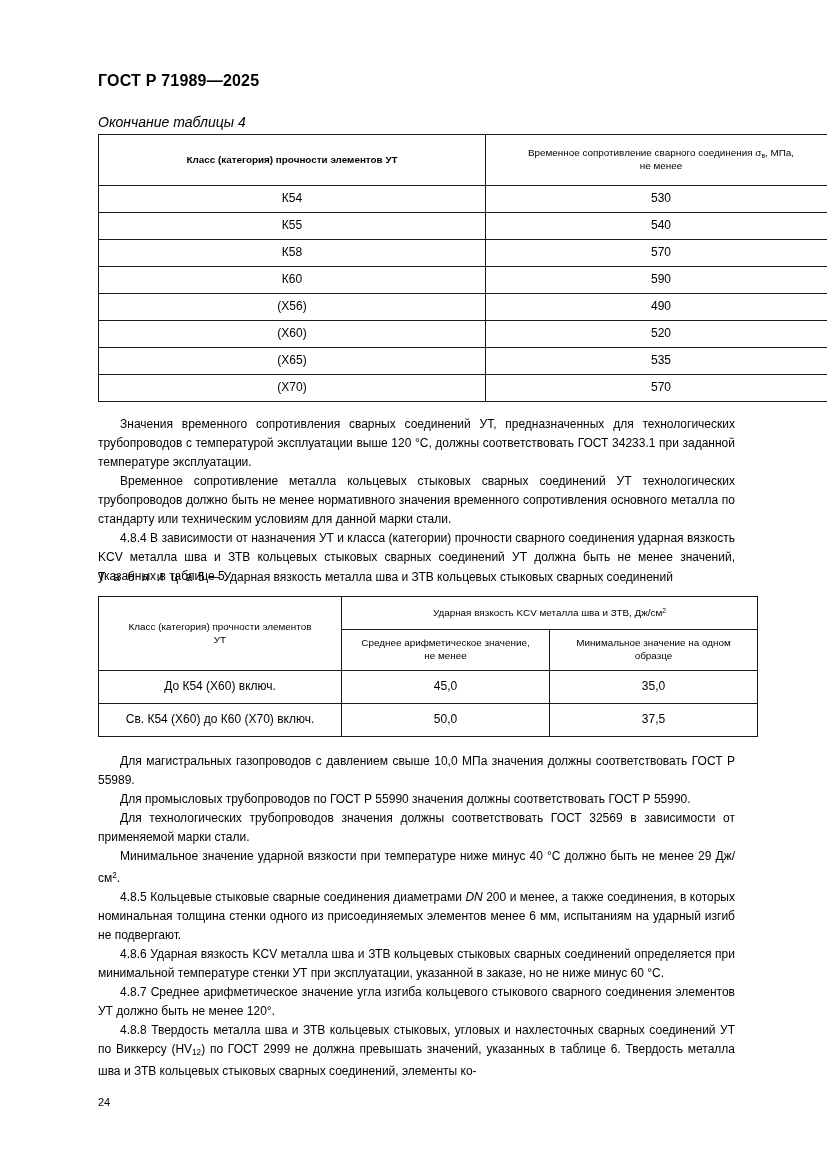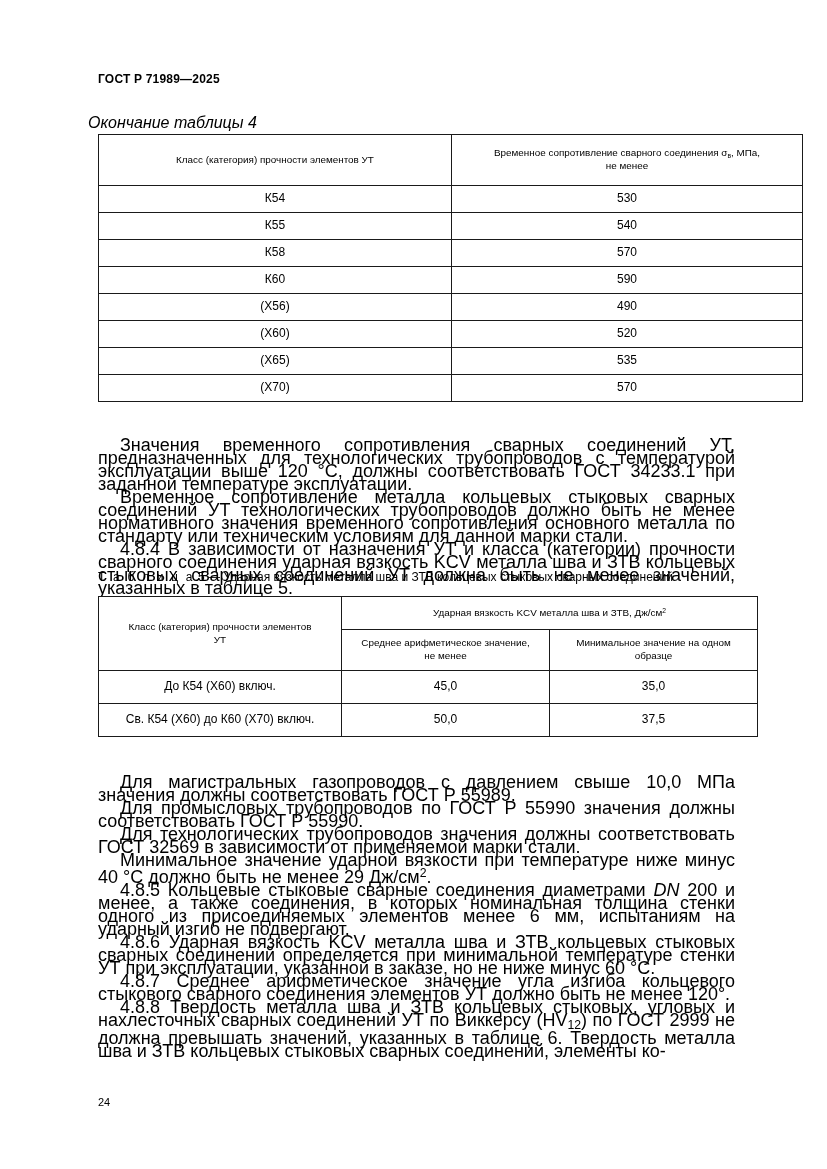--- a/index.html
+++ b/index.html
@@ -21,31 +21,31 @@
     width: 827px;
     height: 1169px;
     overflow: hidden;
   }
 
   
   .runhead {
     position: absolute;
     left: 98px;
     top: 72px;
-    font-size: 12px;
+    font-size: 16px;
     font-weight: bold;
     letter-spacing: 0.2px;
   }
 
   
   .table-continuation {
     position: absolute;
-    left: 88px;
+    left: 98px;
     top: 114px;
-    font-size: 16px;
+    font-size: 14px;
     font-style: italic;
   }
   .table-caption {
     position: absolute;
     left: 98px;
     font-size: 12px;
   }
   .table-caption .tword {
     letter-spacing: 2.2px;
   }
@@ -70,21 +70,21 @@
   table.gost th {
     font-size: 9.9px;
   }
 
   
   #table4 {
     left: 98px;
     top: 134px;
     width: 670px;
   }
-  #table4 th.c1 { width: 336px; height: 44px; padding: 3px 8px; }
+  #table4 th.c1 { width: 336px; height: 44px; padding: 3px 25px; font-weight: bold; }
   #table4 th.c2 { width: 334px; height: 44px; padding: 3px 8px; }
   #table4 td { height: 26px; }
 
   
   #table5 {
     left: 98px;
     top: 596px;
     width: 660px;
   }
   #table5 th.h-class { width: 230px; padding: 4px 6px; }
@@ -98,25 +98,24 @@
   #table5 td.v-num { height: 20px; }
 
   sub { font-size: 0.68em; vertical-align: -0.25em; }
   sup { font-size: 0.68em; vertical-align: 0.45em; }
 
   
   .body-block {
     position: absolute;
     left: 98px;
     width: 637px;
-    font-size: 18px;
-    line-height: 13px;
+    font-size: 12px;
+    line-height: 19px;
     text-align: justify;
     text-justify: inter-word;
-    margin-top: 24px;
   }
   .body-block p {
     margin: 0;
     text-indent: 22px;
   }
   .ital { font-style: italic; }
 
   
   .folio {
     position: absolute;

